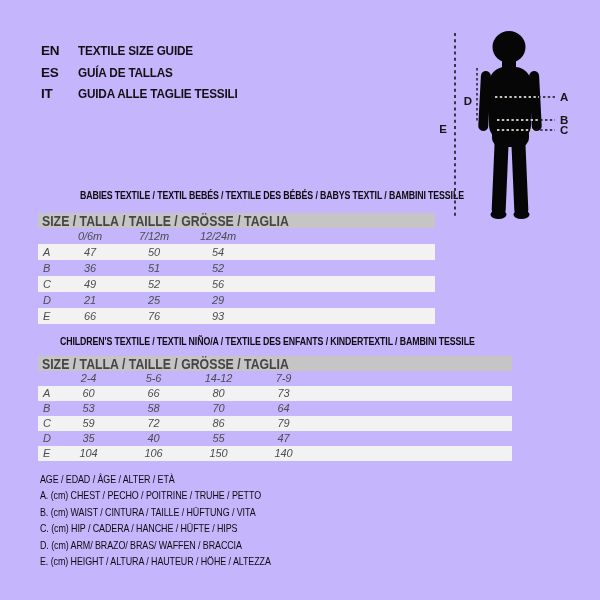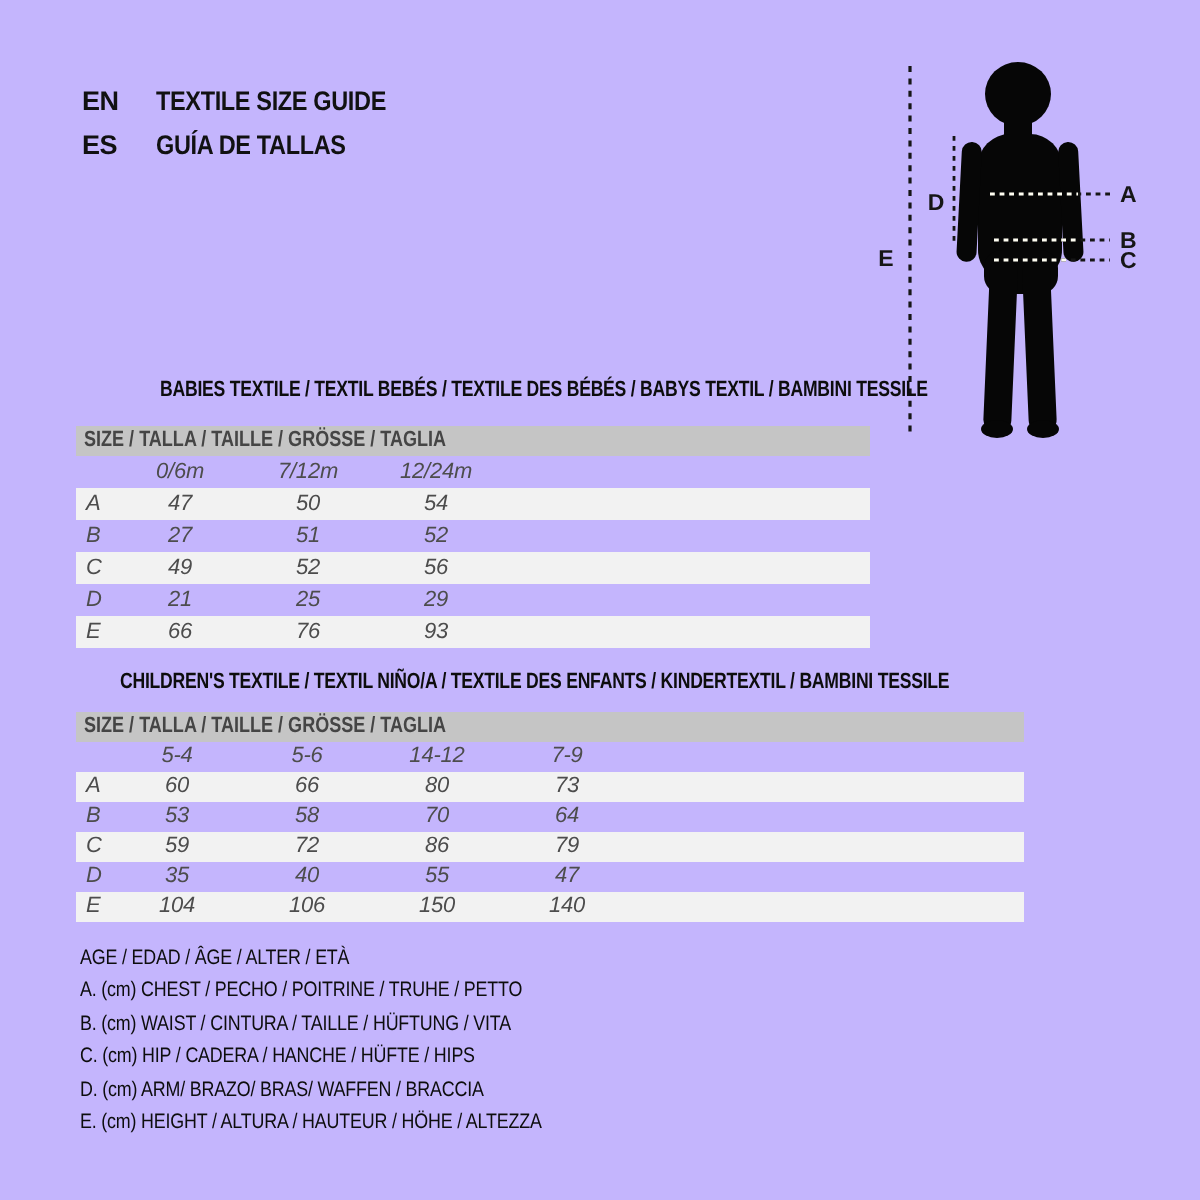--- a/index.html
+++ b/index.html
@@ -20,21 +20,21 @@
   .section-title{position:absolute;font-size:11px;font-weight:bold;letter-spacing:-0.15px;white-space:nowrap;color:#0d0d0d;}
   .section-title > span{display:inline-block;transform:scaleX(0.8);transform-origin:0 50%;}
   #babies-title{left:40px;top:189px;padding-left:40px;}
   #children-title{left:40px;top:335px;margin-left:20px;}
 
   
   .size-table{position:absolute;left:38px;}
   #babies-table{top:213px;width:397px;}
   #children-table{top:356px;width:474px;}
   .size-bar{height:15px;line-height:15px;background:#c5c5c5;color:#454545;
-            font-size:11px;font-weight:bold;padding-left:4px;white-space:nowrap;}
+            font-size:15px;font-weight:bold;padding-left:4px;white-space:nowrap;}
   .size-bar > span{display:inline-block;transform:scaleX(0.82);transform-origin:0 50%;}
   .t-row{display:flex;height:16px;line-height:16px;font-size:11px;color:#4d4d4d;letter-spacing:-0.1px;font-style:italic;}
   #children-table .t-row{height:15px;line-height:15px;}
   .t-row.stripe{background:#f2f2f2;}
   .t-label{box-sizing:border-box;width:20px;flex:0 0 20px;padding-left:5px;}
   #children-table .t-label{width:18px;flex:0 0 18px;}
   .t-cell{width:64px;flex:0 0 64px;text-align:center;}
   #children-table .t-cell{width:65px;flex:0 0 65px;}
 
   
@@ -48,20 +48,24 @@
 <div class="page">
 
   <div class="lang-list">
     <div class="lang-row">
       <span class="lang-code">EN</span>
       <span class="lang-label">TEXTILE SIZE GUIDE</span>
     </div>
     <div class="lang-row">
       <span class="lang-code">ES</span>
       <span class="lang-label">GUÍA DE TALLAS</span>
+    </div>
+    <div class="lang-row">
+      <span class="lang-code">IT</span>
+      <span class="lang-label">GUIDA ALLE TAGLIE TESSILI</span>
     </div>
   </div>
 
   <svg class="figure-svg" width="175" height="220" viewBox="0 0 175 220">
 
     <line x1="30" y1="23" x2="30" y2="208" stroke="#161616" stroke-width="1.6" stroke-dasharray="3 3.2"></line>
     <text x="18" y="123" text-anchor="middle">E</text>
 
     <line x1="52" y1="58" x2="52" y2="112" stroke="#161616" stroke-width="1.4" stroke-dasharray="2.4 2.6"></line>
     <text x="43" y="95" text-anchor="middle">D</text>
@@ -112,21 +116,21 @@
       <span class="t-cell">12/24m</span>
     </div>
     <div class="t-row stripe">
       <span class="t-label">A</span>
       <span class="t-cell">47</span>
       <span class="t-cell">50</span>
       <span class="t-cell">54</span>
     </div>
     <div class="t-row">
       <span class="t-label">B</span>
-      <span class="t-cell">27</span>
+      <span class="t-cell">36</span>
       <span class="t-cell">51</span>
       <span class="t-cell">52</span>
     </div>
     <div class="t-row stripe">
       <span class="t-label">C</span>
       <span class="t-cell">49</span>
       <span class="t-cell">52</span>
       <span class="t-cell">56</span>
     </div>
     <div class="t-row">
@@ -145,21 +149,21 @@
 
   <div class="section-title" id="children-title">
     <span>CHILDREN'S TEXTILE / TEXTIL NIÑO/A / TEXTILE DES ENFANTS / KINDERTEXTIL / BAMBINI TESSILE</span>
   </div>
   <div class="size-table" id="children-table">
     <div class="size-bar">
       <span>SIZE / TALLA / TAILLE / GRÖSSE / TAGLIA</span>
     </div>
     <div class="t-row t-head">
       <span class="t-label"></span>
-      <span class="t-cell">5-4</span>
+      <span class="t-cell">2-4</span>
       <span class="t-cell">5-6</span>
       <span class="t-cell">14-12</span>
       <span class="t-cell">7-9</span>
     </div>
     <div class="t-row stripe">
       <span class="t-label">A</span>
       <span class="t-cell">60</span>
       <span class="t-cell">66</span>
       <span class="t-cell">80</span>
       <span class="t-cell">73</span>

